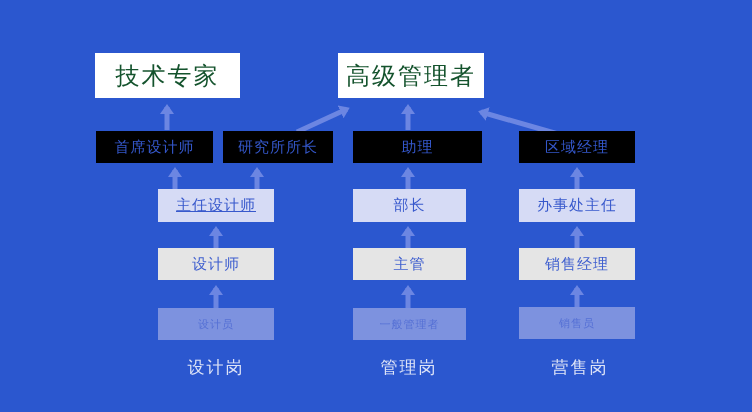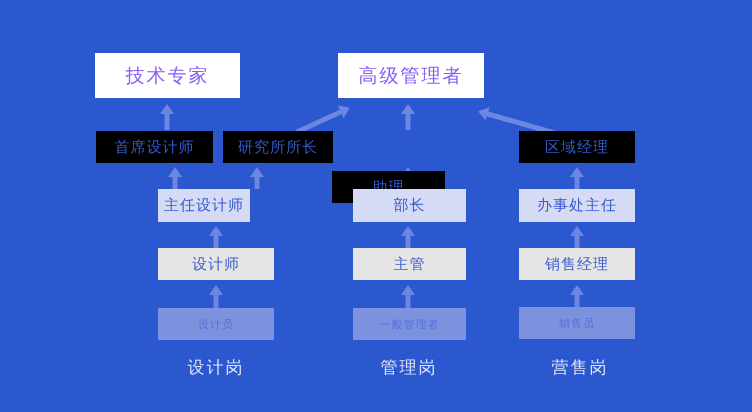--- a/index.html
+++ b/index.html
@@ -6,37 +6,37 @@
   #stage{
     position:relative;width:752px;height:412px;overflow:hidden;
     background:#2B57CF;
     font-family:"DejaVu Sans","Liberation Sans",sans-serif;
   }
   #arrows{position:absolute;left:0;top:0;width:752px;height:412px;}
   .node{
     position:absolute;display:flex;align-items:center;justify-content:center;
     box-sizing:border-box;letter-spacing:1px;white-space:nowrap;
   }
-  .lv1{background:#FFFFFF;color:#8b5cf6;font-size:19px;letter-spacing:2px;}
+  .lv1{background:#FFFFFF;color:#14532d;font-size:24px;letter-spacing:2px;}
   .lv2{background:#000000;color:#3457CA;font-size:15px;}
   .lv3{background:#D6DBF5;color:#3859CC;font-size:15px;}
   .lv4{background:#e5e5e5;color:#3F5FCF;font-size:15px;}
   .lv5{background:#7D92DF;color:#5570D5;font-size:11px;}
   .col-label{
     position:absolute;width:130px;text-align:center;color:#DDE3F7;
     font-size:17px;letter-spacing:2px;top:356px;line-height:22px;
   }
   
   #n-tech-expert       {left:95px; top:53px; width:145px;height:45px;}
   #n-senior-manager    {left:338px;top:53px; width:146px;height:45px;}
   #n-chief-designer    {left:96px; top:131px;width:117px;height:32px;}
   #n-institute-director{left:223px;top:131px;width:110px;height:32px;}
-  #n-assistant         {left:332px;top:131px;width:113px;height:32px;margin-top:40px;}
+  #n-assistant         {left:353px;top:131px;width:129px;height:32px;}
   #n-regional-manager  {left:519px;top:131px;width:116px;height:32px;}
-  #n-director-designer {left:158px;top:189px;width:92px;height:33px;}
+  #n-director-designer {left:158px;top:189px;width:116px;height:33px;text-decoration:underline;}
   #n-minister          {left:353px;top:189px;width:113px;height:33px;}
   #n-office-director   {left:519px;top:189px;width:116px;height:33px;}
   #n-designer          {left:158px;top:248px;width:116px;height:32px;}
   #n-supervisor        {left:353px;top:248px;width:113px;height:32px;}
   #n-sales-manager     {left:519px;top:248px;width:116px;height:32px;}
   #n-design-staff      {left:158px;top:308px;width:116px;height:32px;}
   #n-general-manager   {left:353px;top:308px;width:113px;height:32px;}
   #n-salesperson       {left:519px;top:307px;width:116px;height:32px;}
   #l-design    {left:151px;}
   #l-management{left:344px;}

